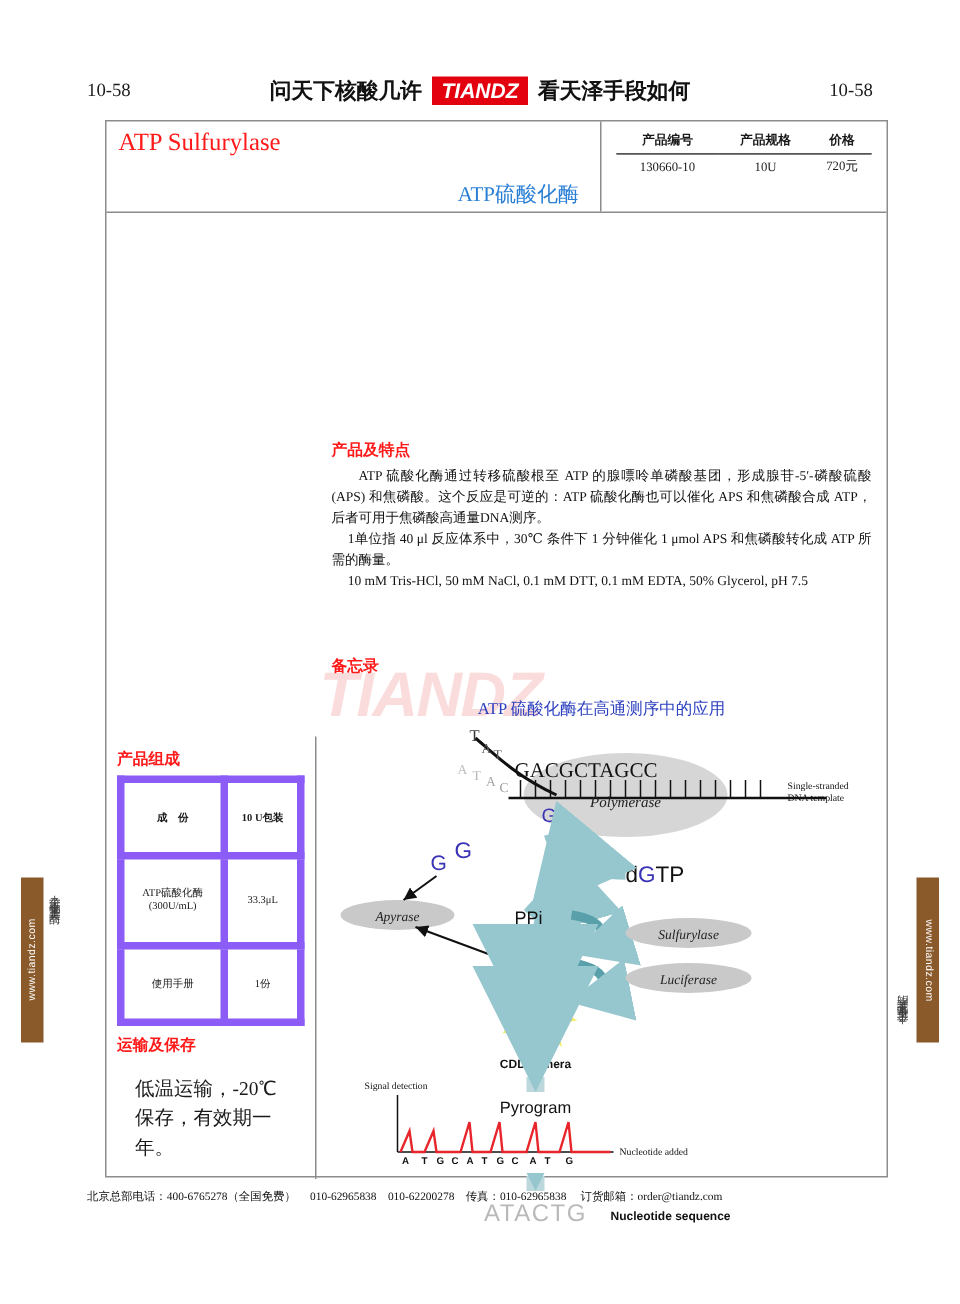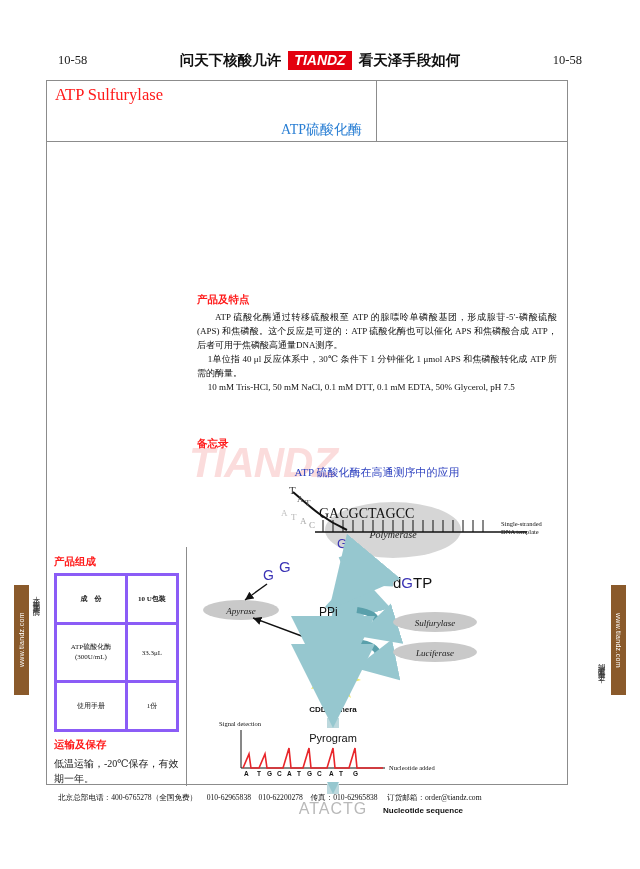--- a/index.html
+++ b/index.html
@@ -86,21 +86,21 @@
     font-style: italic;
     font-size: 14px;
     letter-spacing: 0px;
     padding: 2px 6px 3px 6px;
     line-height: 1;
   }
 
   
   .doc-box {
     position: absolute;
-    left: 46px;
+    left: 70px;
     top: 80px;
     width: 522px;
     height: 705px;
     border: 1px solid #8c8c8c;
     box-sizing: border-box;
   }
 
   
   .title-band {
     display: flex;
@@ -180,32 +180,33 @@
   .sec-head.sp { margin-top: 6px; }
 
   table.comp {
     width: 100%;
     border-collapse: collapse;
     font-size: 7px;
     text-align: center;
     margin-top: 2px;
   }
   table.comp th, table.comp td {
-    border: 3px solid #8b5cf6;
+    border: 5px solid #8b5cf6;
     padding: 18px 1px;
     font-weight: normal;
   }
   table.comp th { font-weight: bold; font-size: 7px; }
   .comp-name { line-height: 1.35; }
 
   .small-text {
-    font-size: 10px;
+    font-size: 13px;
     line-height: 1.5;
-    margin: 0;
+    margin: 12px;
     color: #1a1a1a;
+    font-family: Liberation Serif, serif;
   }
 
   .para {
     font-size: 9px;
     line-height: 1.55;
     margin: 0;
     text-align: justify;
     text-indent: 2em;
     color: #111;
   }
@@ -283,20 +284,38 @@
   </div>
   <div class="folio">10-58</div>
 </div>
 
 <div class="doc-box">
 
   <div class="title-band">
     <div class="title-left">
       <div class="product-en">ATP Sulfurylase</div>
       <div class="product-cn">ATP硫酸化酶</div>
+    </div>
+    <div class="title-right">
+      <table class="spec">
+        <thead>
+          <tr>
+            <th>产品编号</th>
+            <th>产品规格</th>
+            <th>价格</th>
+          </tr>
+        </thead>
+        <tbody>
+          <tr>
+            <td>130660-10</td>
+            <td>10U</td>
+            <td>720元</td>
+          </tr>
+        </tbody>
+      </table>
     </div>
   </div>
 
   <div class="body-cols">
 
     <div class="col-left">
       <div class="sec-head">产品组成</div>
       <table class="comp">
         <thead>
           <tr>

